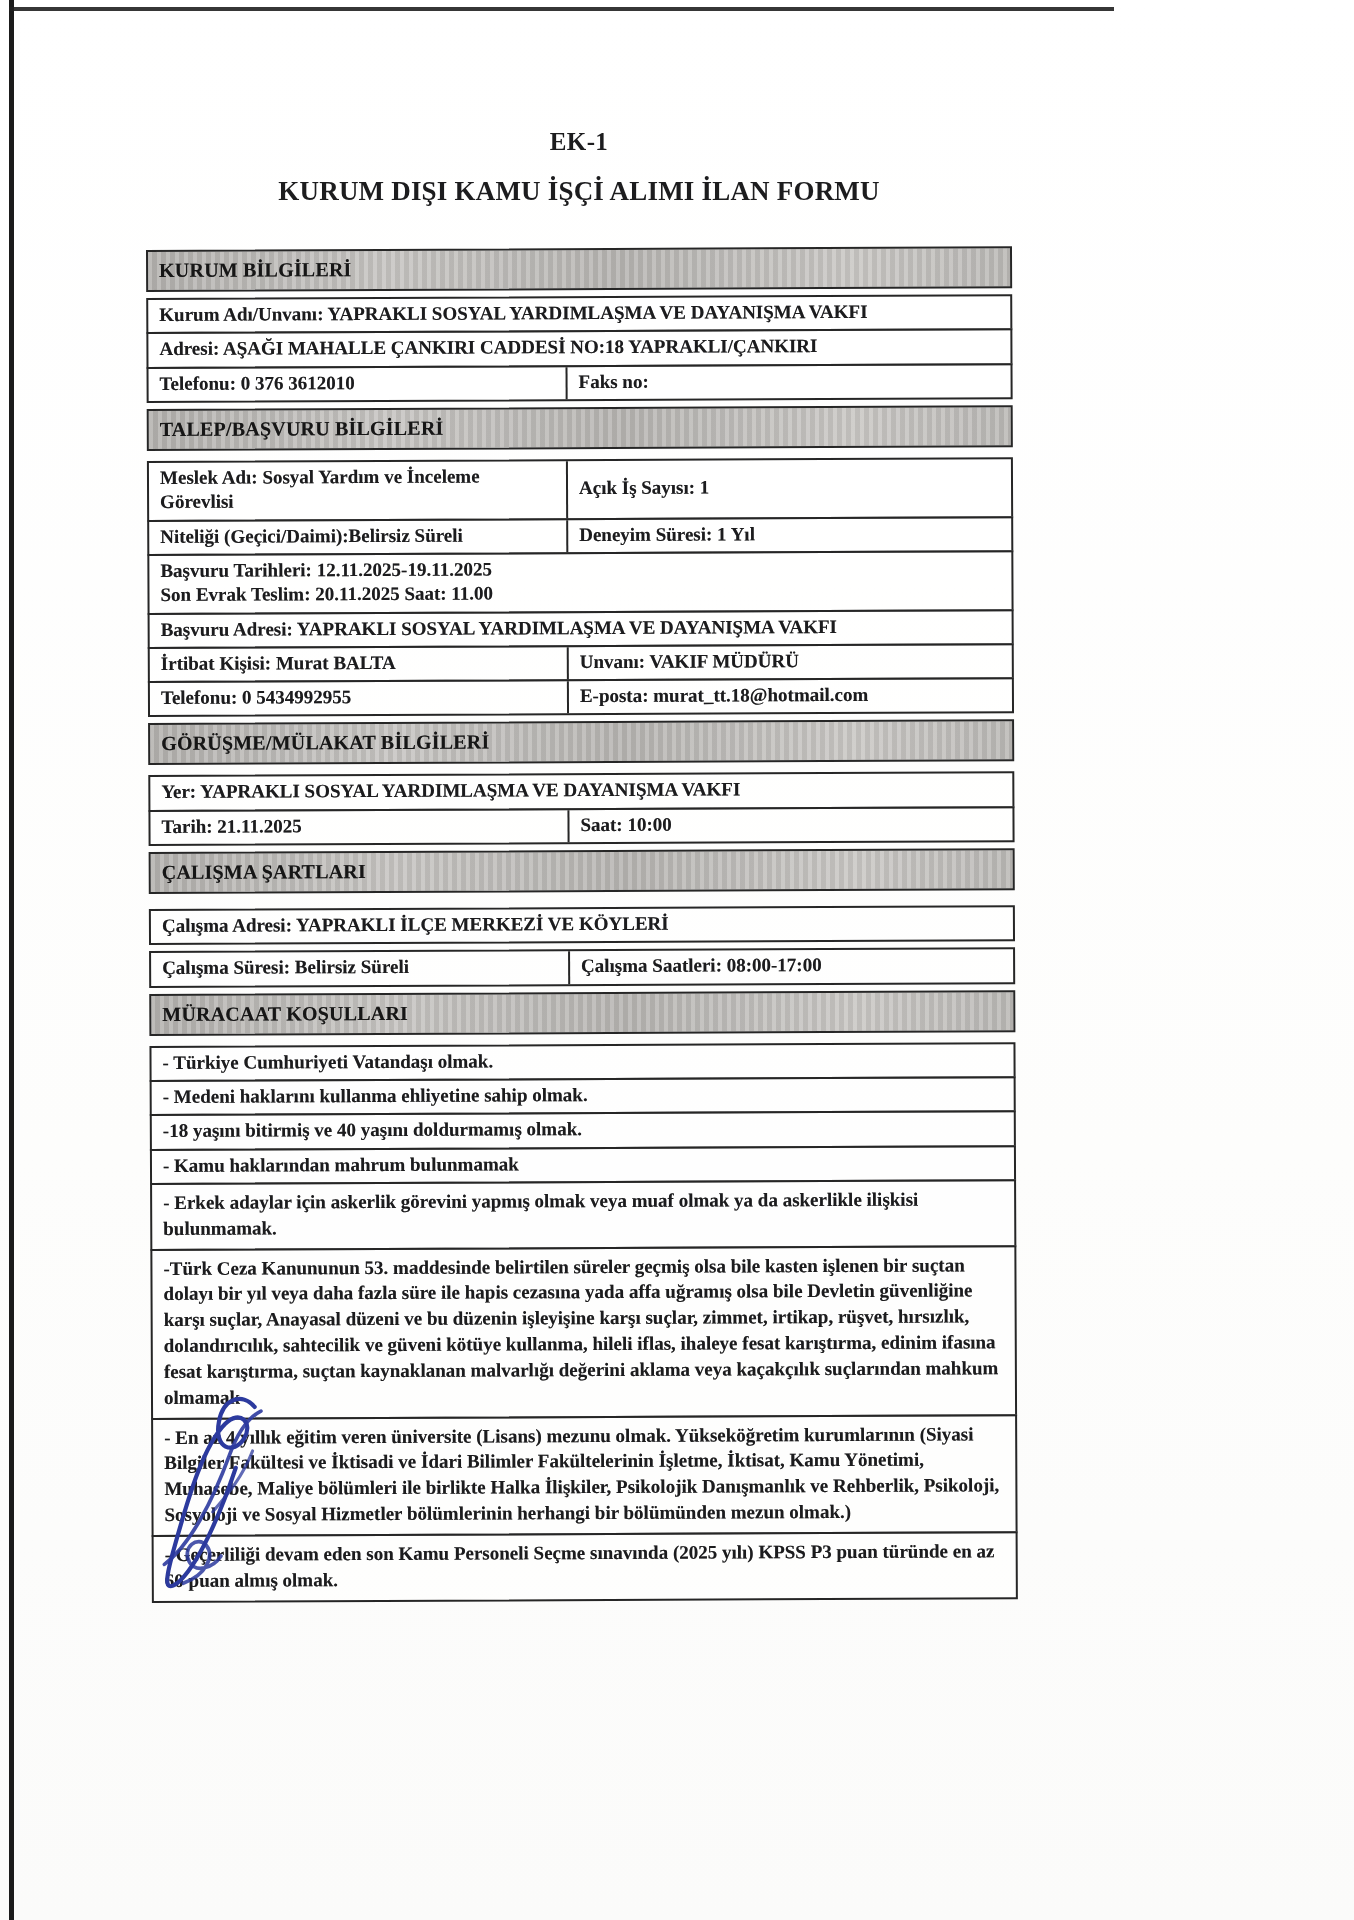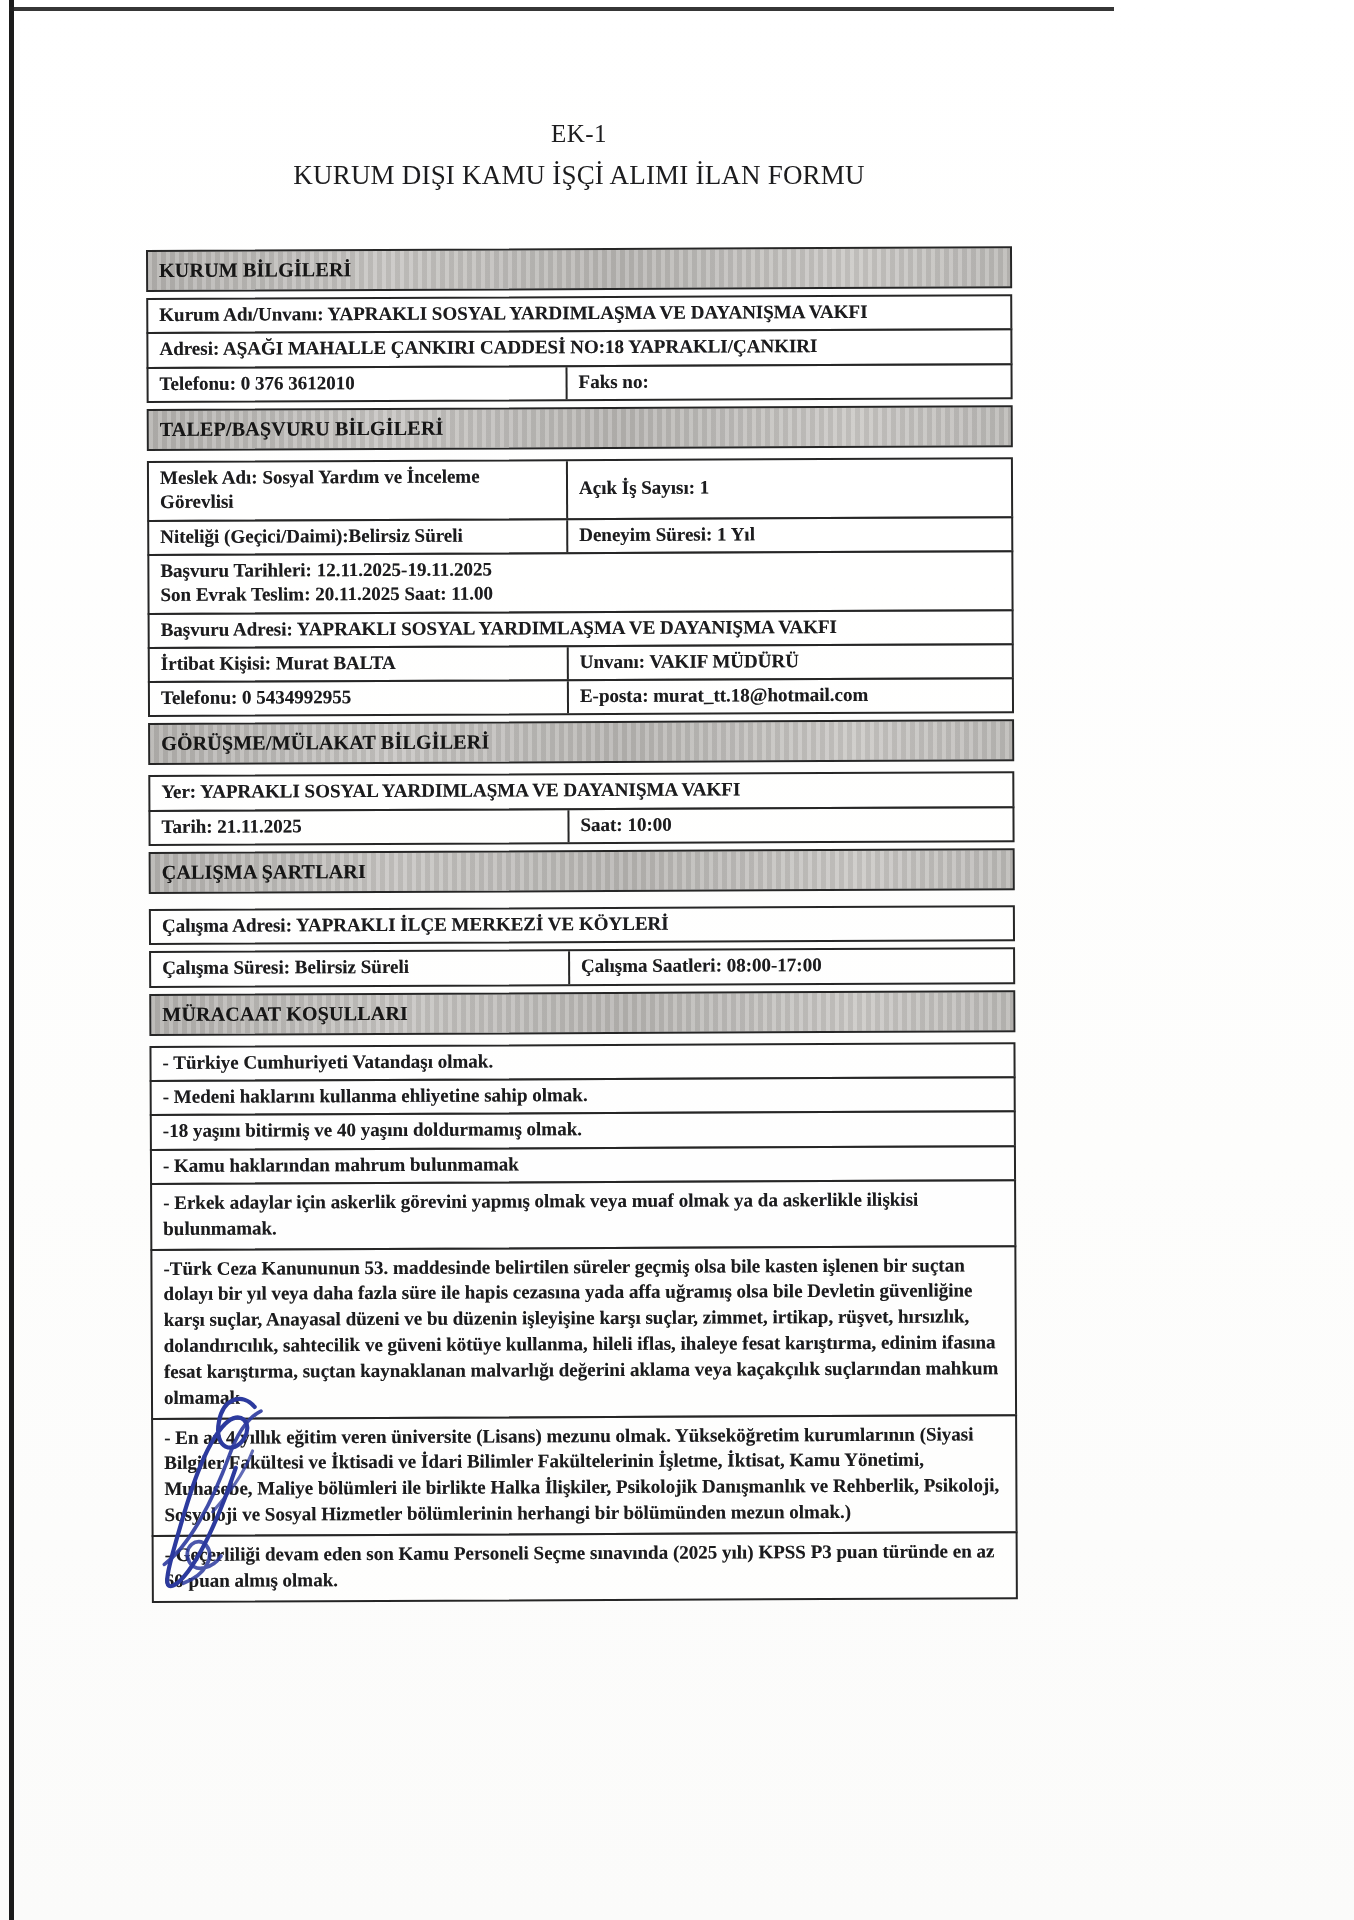--- a/index.html
+++ b/index.html
@@ -10,23 +10,23 @@
     background:linear-gradient(180deg,#ffffff 0%,#fdfdfc 60%,#fbfbfa 100%);
     font-family:"Liberation Serif","DejaVu Serif",serif;
     color:#1c1c1e;
   }
 
   
   .scan-edge-left { position:absolute; left:9px; top:0; width:5px; height:1920px; background:#1b1b1b; }
   .scan-edge-top  { position:absolute; left:9px; top:7px; width:1105px; height:4px; background:#202020; opacity:.9; }
 
   
-  .titles { position:absolute; top:120px; left:146px; width:866px; text-align:center; font-weight:normal; }
+  .titles { position:absolute; top:128px; left:146px; width:866px; text-align:center; font-weight:bold; }
   .annex { font-size:25px; letter-spacing:.4px; }
-  .doc-title { font-size:27px; margin-top:12px; letter-spacing:.2px; }
+  .doc-title { font-size:27px; margin-top:20px; letter-spacing:.2px; }
 
   
   .form {
     position:absolute; left:146px; top:252px; width:866px;
     transform:rotate(-0.25deg); transform-origin:top left;
     font-weight:bold; font-size:19px;
     text-shadow:0 0 .4px rgba(20,20,20,.45);
   }
   .row { border:2px solid #262626; margin-top:-2px; background:rgba(255,255,255,.55); }
   .gap-s { margin-top:6px; }

